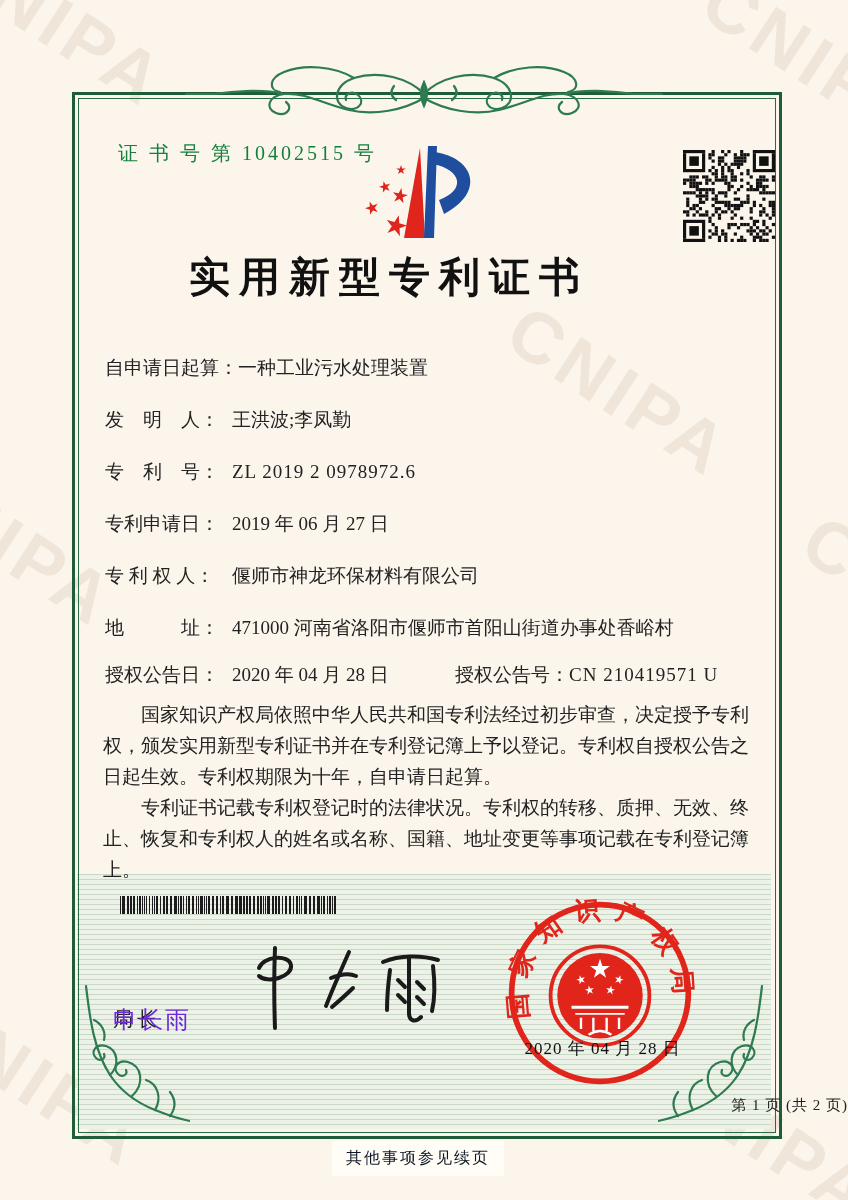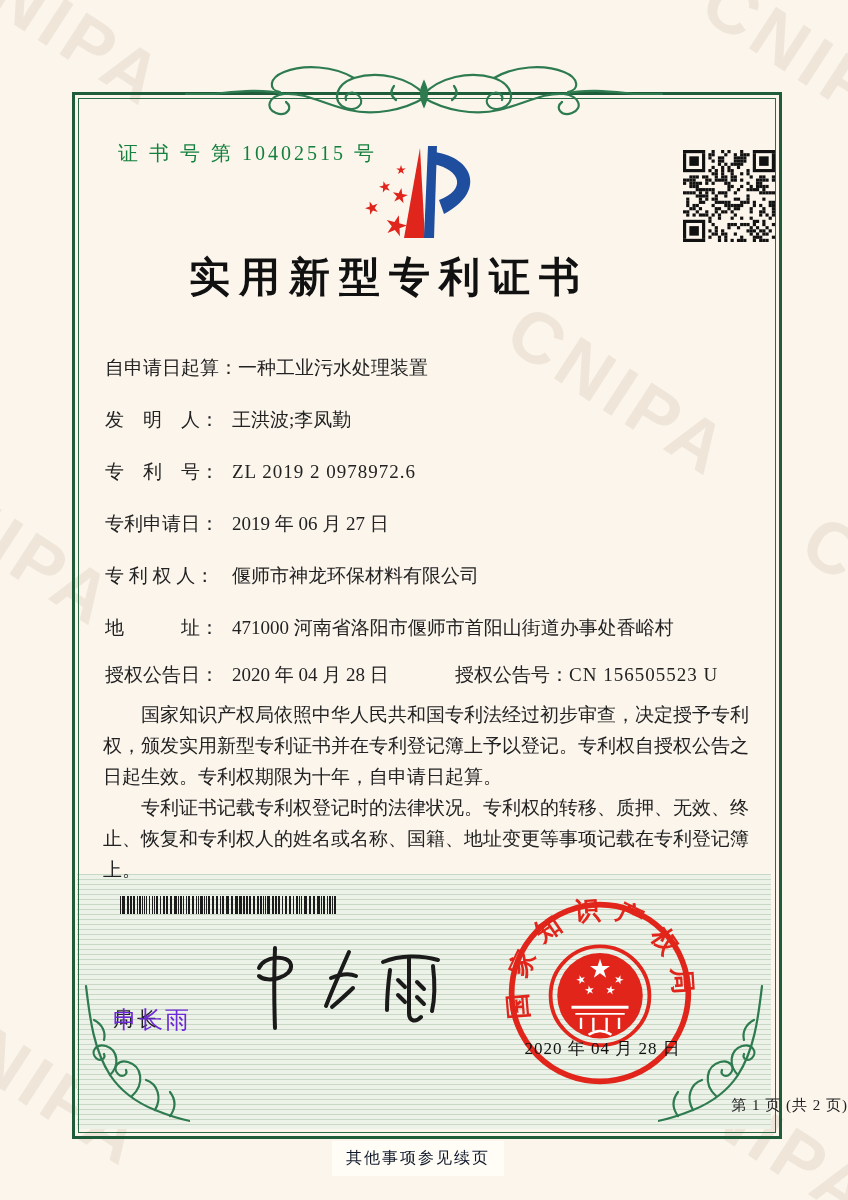--- a/index.html
+++ b/index.html
@@ -480,21 +480,21 @@
   </div>
   <div class="row r5">
     <span class="lbl">专 利 权 人：</span><span>偃师市神龙环保材料有限公司</span>
   </div>
   <div class="row r6">
     <span class="lbl">地　　　址：</span><span>471000 河南省洛阳市偃师市首阳山街道办事处香峪村</span>
   </div>
   <div class="row r7">
     <span class="lbl">授权公告日：</span><span>2020 年 04 月 28 日</span>
     <span class="grant-no">
-      <span>授权公告号：</span><span class="num">CN 156505523 U</span>
+      <span>授权公告号：</span><span class="num">CN 210419571 U</span>
     </span>
   </div>
 
   <div class="body-text">
     <p>国家知识产权局依照中华人民共和国专利法经过初步审查，决定授予专利权，颁发实用新型专利证书并在专利登记簿上予以登记。专利权自授权公告之日起生效。专利权期限为十年，自申请日起算。</p>
     <p>专利证书记载专利权登记时的法律状况。专利权的转移、质押、无效、终止、恢复和专利权人的姓名或名称、国籍、地址变更等事项记载在专利登记簿上。</p>
   </div>
 
   <svg class="barcode" id="barcode-svg" viewBox="0 0 216 18" preserveAspectRatio="none">
       <rect x="0" y="0" width="1" height="18" fill="#1c1c1c"></rect>

